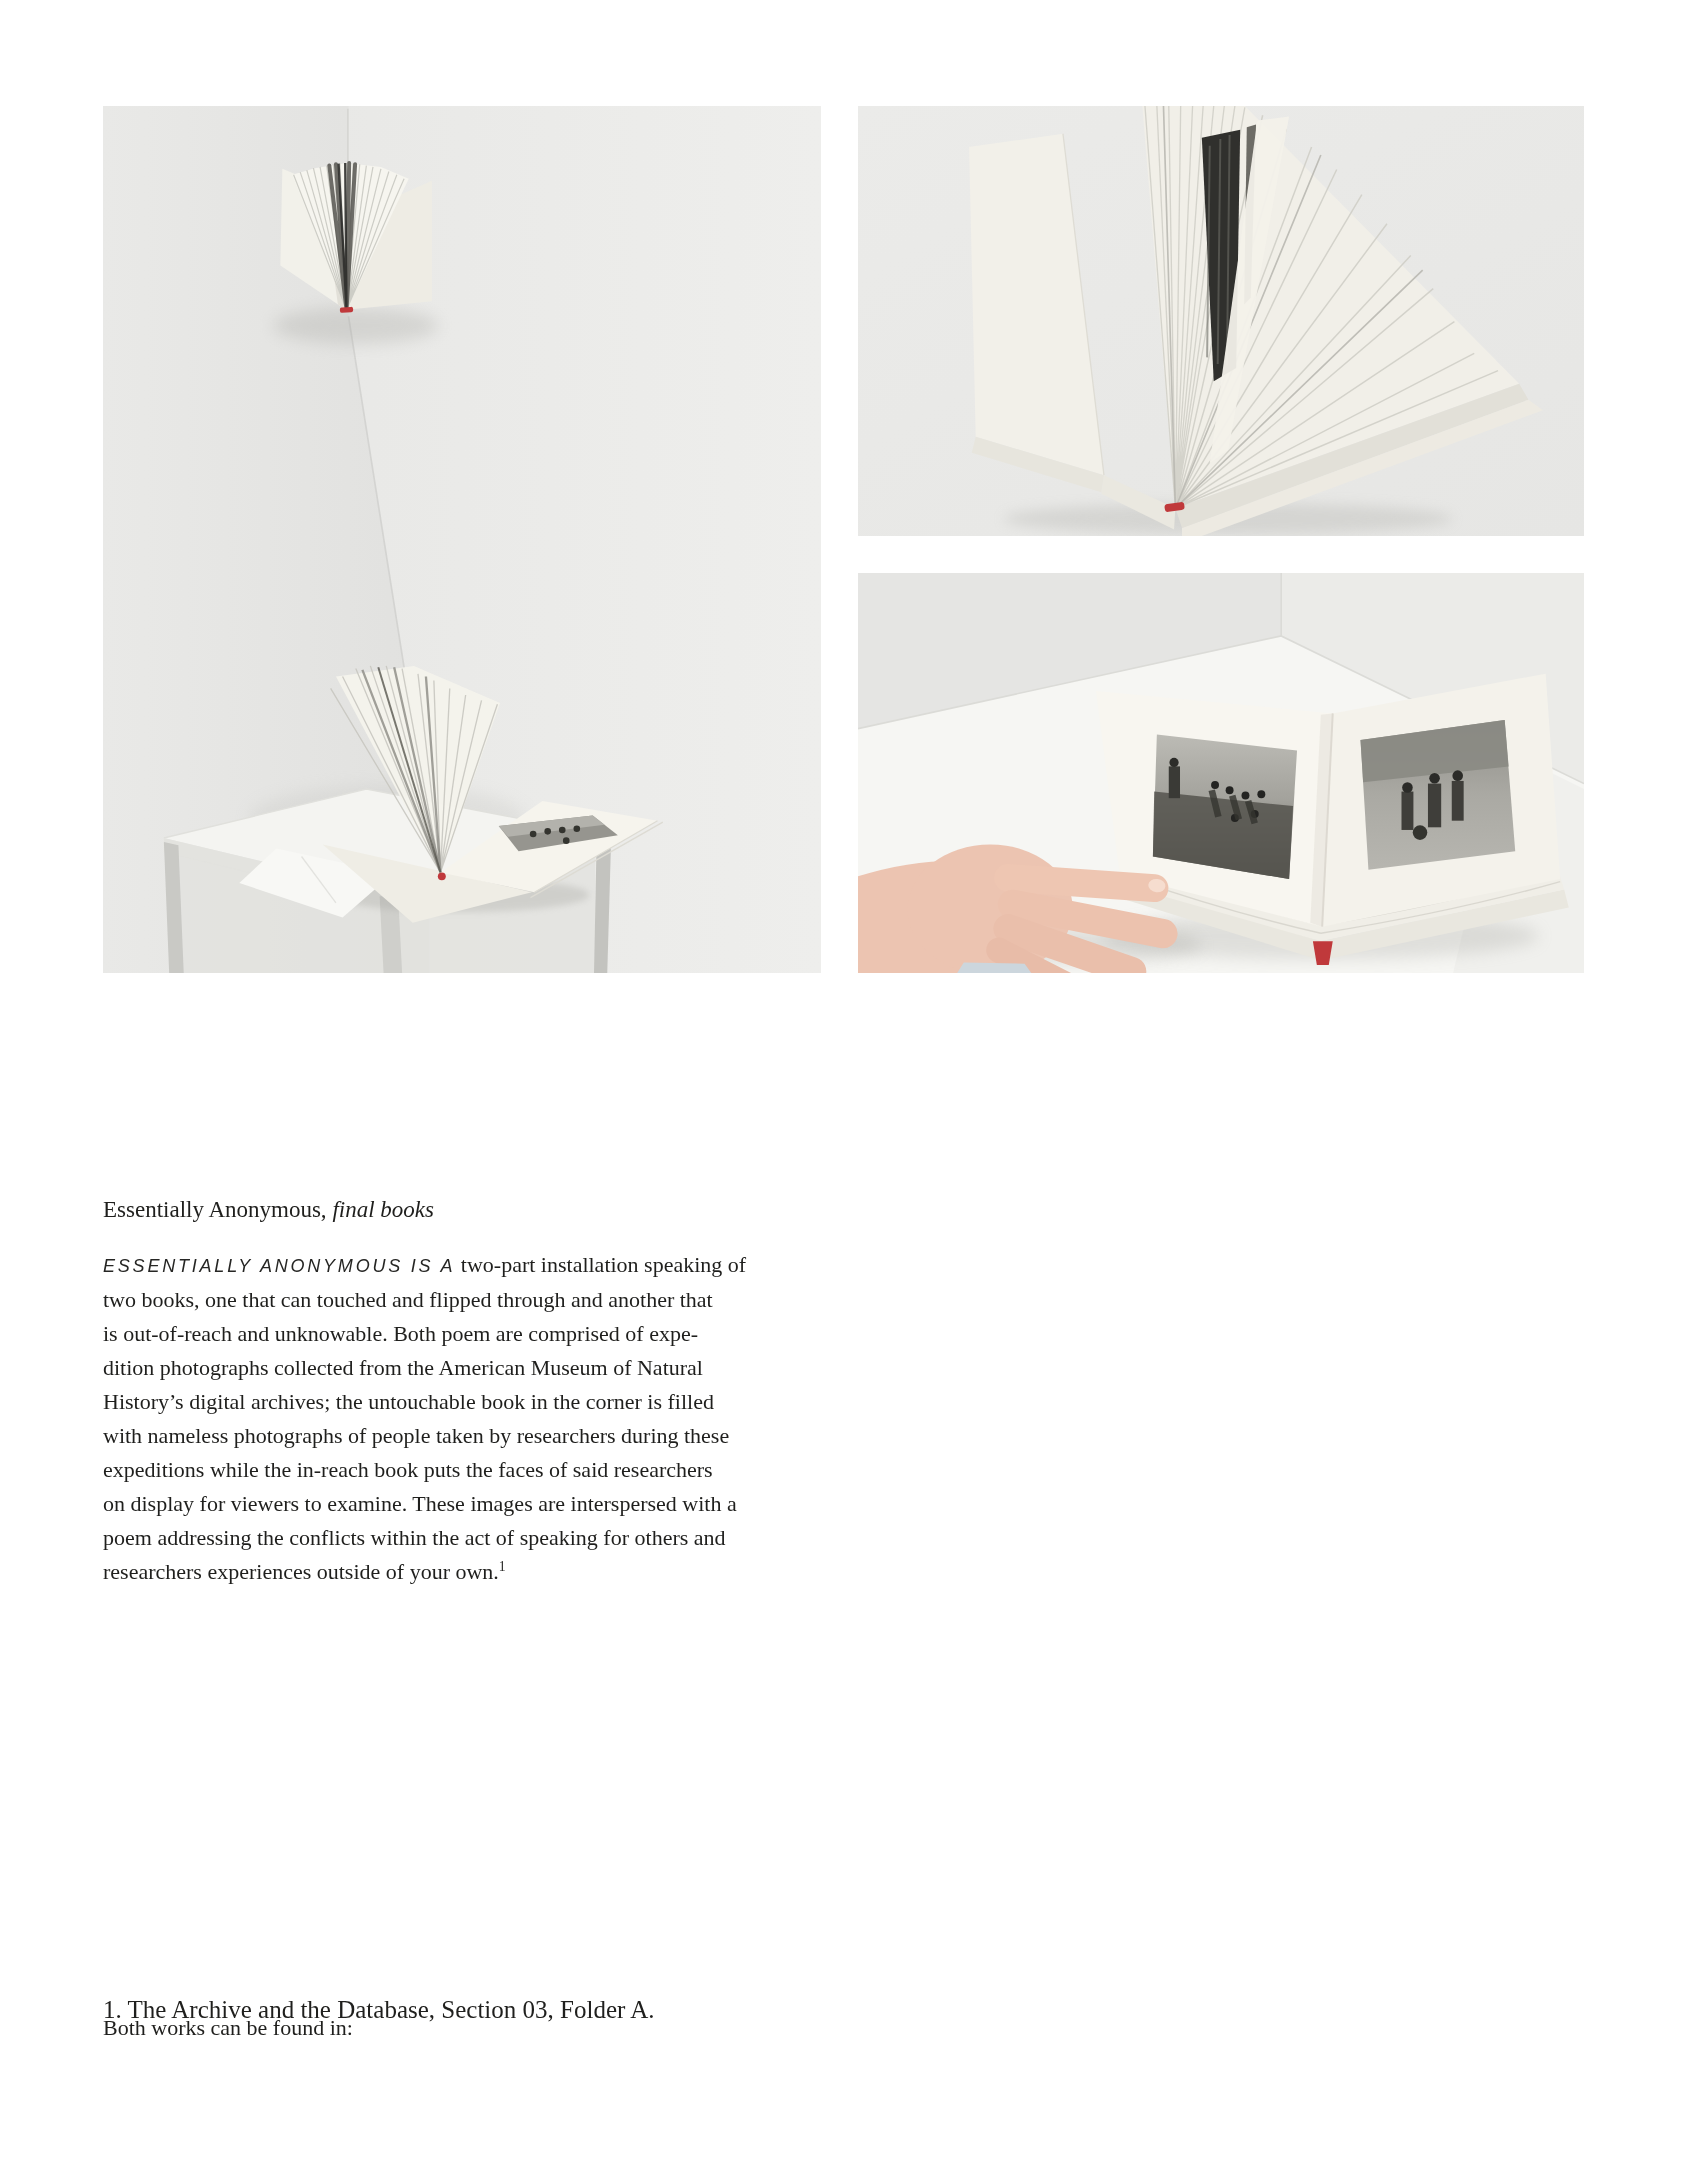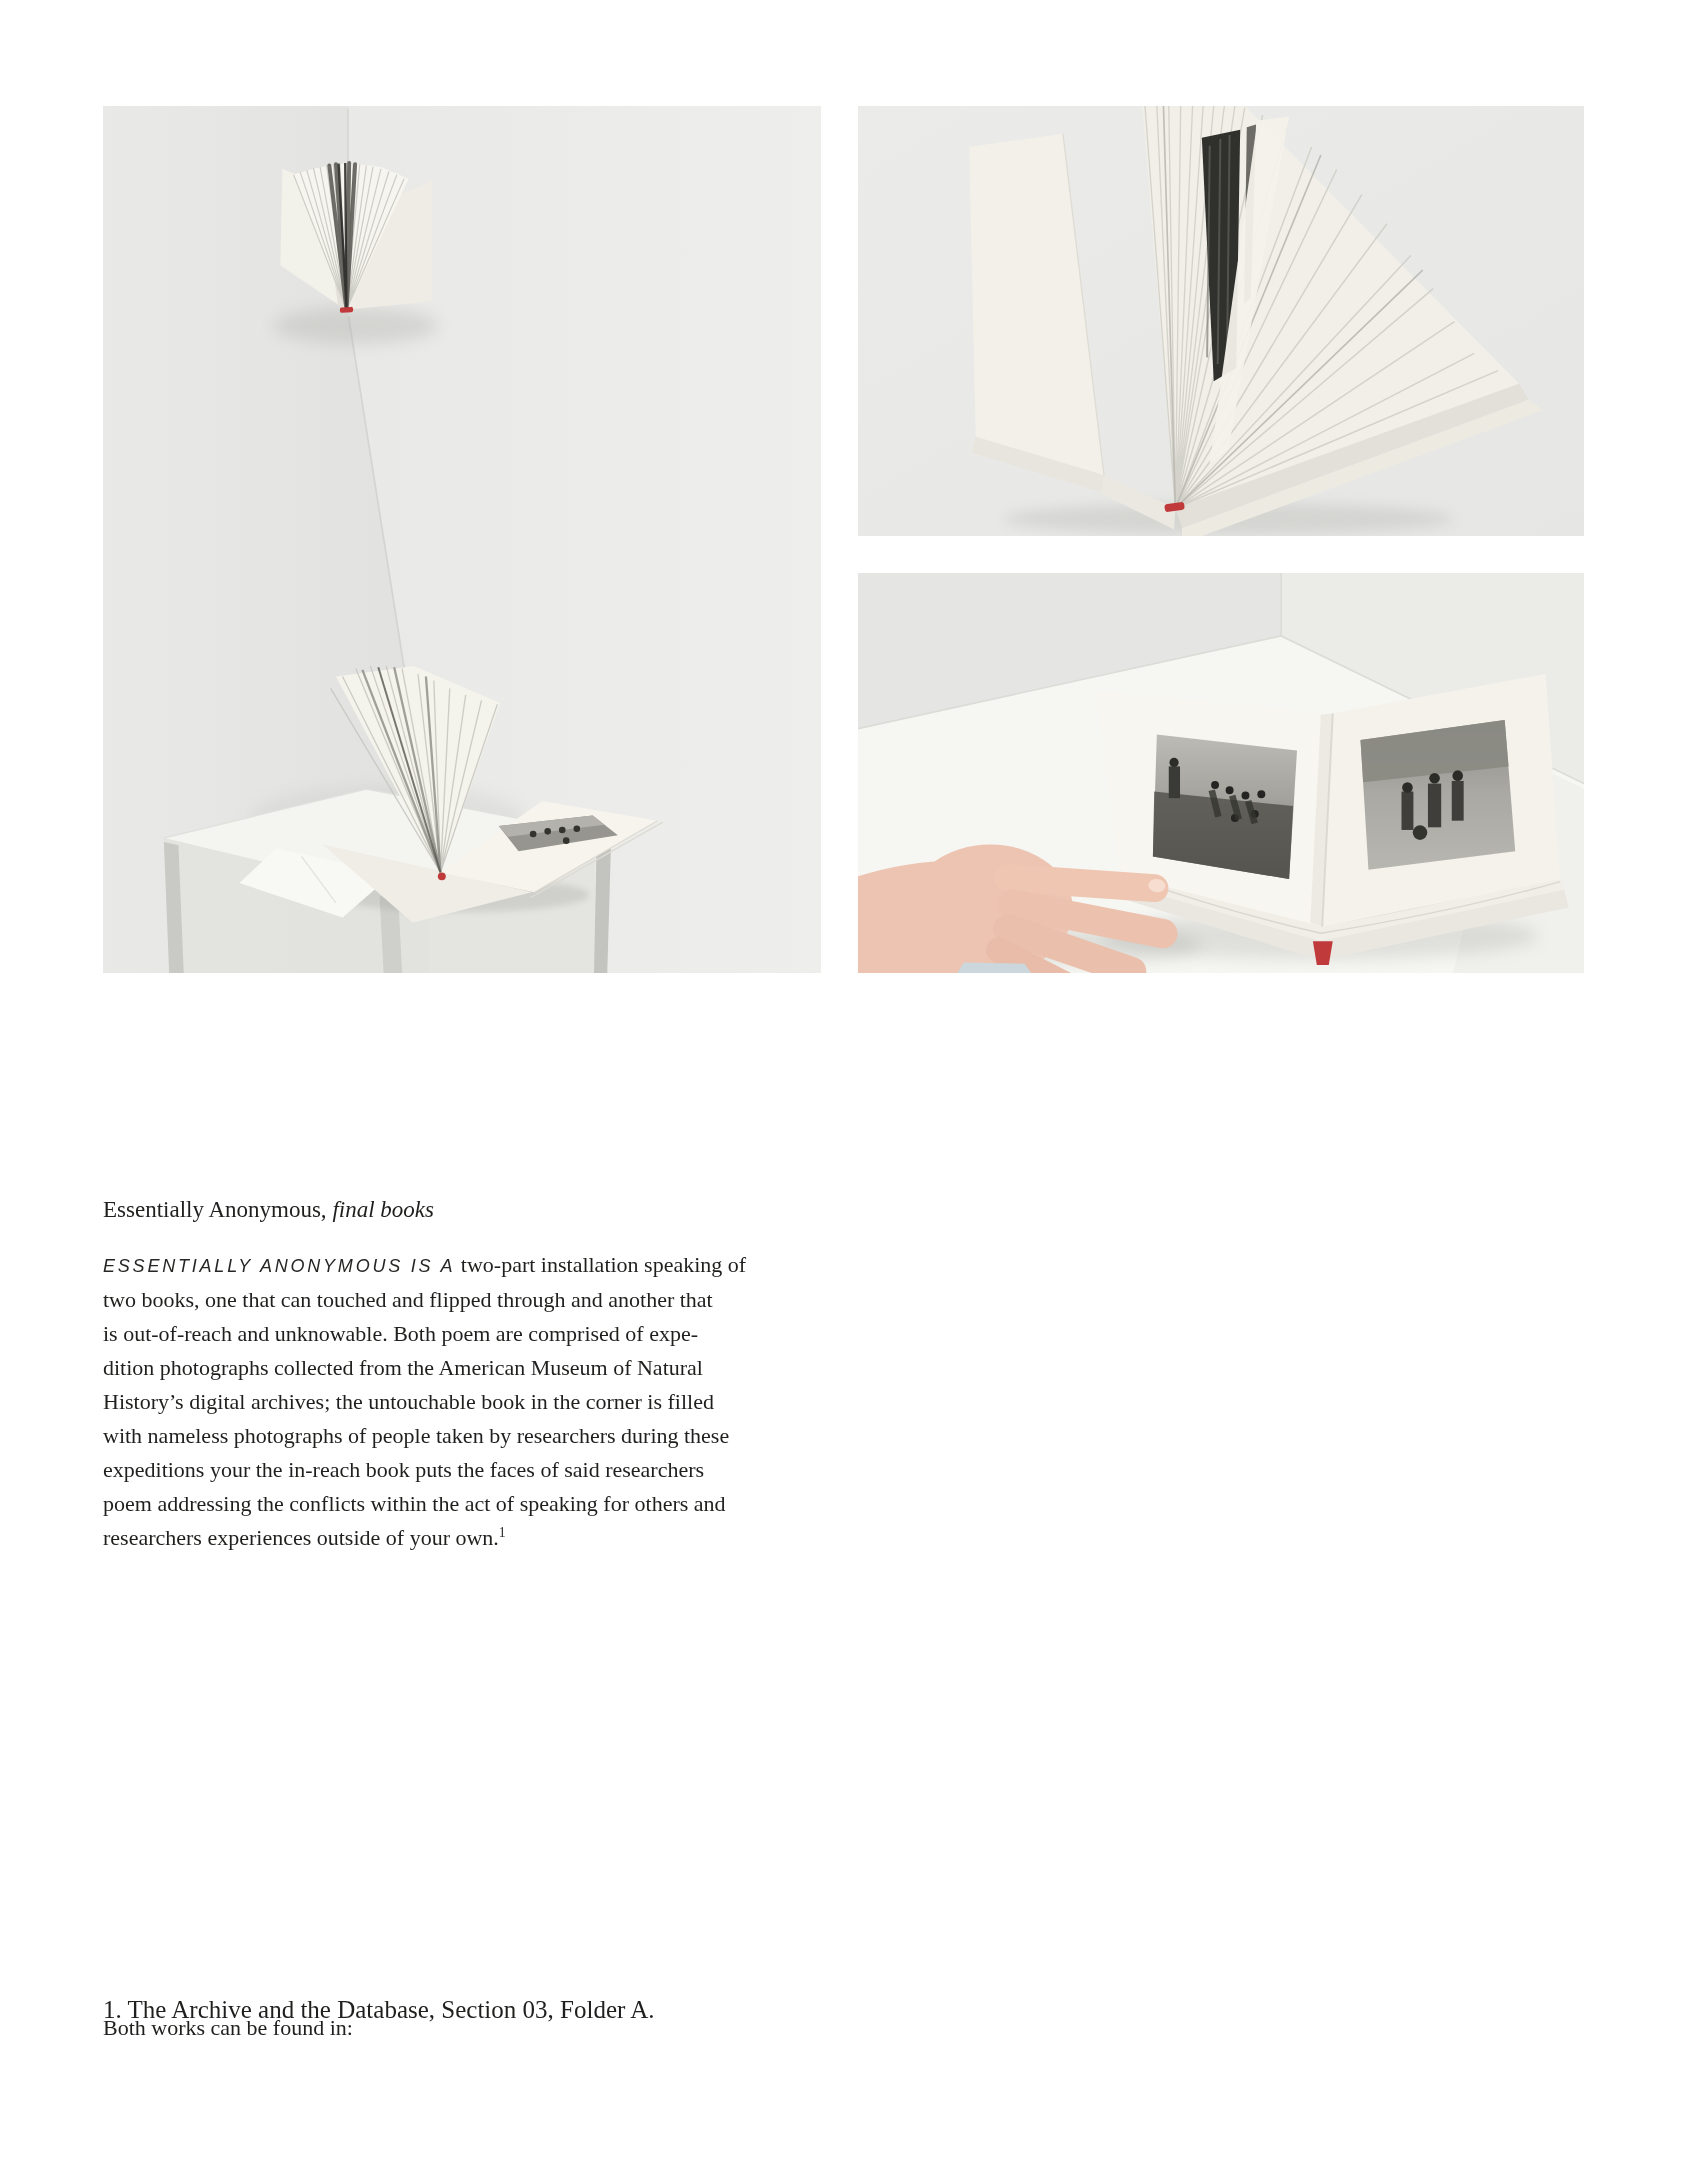--- a/index.html
+++ b/index.html
@@ -221,21 +221,22 @@
   <div class="description" data-name="work-description">
     <div class="line" data-name="paragraph-line">
       <span class="lead-in" data-name="lead-in-small-caps">ESSENTIALLY ANONYMOUS IS A</span><span data-name="paragraph-text"> two-part installation speaking of</span>
     </div>
     <div data-name="paragraph-lines">
         <div data-name="paragraph-line" class="line">two books, one that can touched and flipped through and another that</div>
         <div data-name="paragraph-line" class="line">is out-of-reach and unknowable. Both poem are comprised of expe-</div>
         <div data-name="paragraph-line" class="line">dition photographs collected from the American Museum of Natural</div>
         <div data-name="paragraph-line" class="line">History’s digital archives; the untouchable book in the corner is filled</div>
         <div data-name="paragraph-line" class="line">with nameless photographs of people taken by researchers during these</div>
-        <div data-name="paragraph-line" class="line">expeditions your the in-reach book puts the faces of said researchers</div>
+        <div data-name="paragraph-line" class="line">expeditions while the in-reach book puts the faces of said researchers</div>
+        <div data-name="paragraph-line" class="line">on display for viewers to examine. These images are interspersed with a</div>
         <div data-name="paragraph-line" class="line">poem addressing the conflicts within the act of speaking for others and</div>
       </div>
     <div class="line" data-name="paragraph-line">
       <span data-name="paragraph-text">researchers experiences outside of your own.</span><sup data-name="footnote-marker">1</sup>
     </div>
   </div>
 
   <div class="footnote-intro" data-name="footnote-intro">Both works can be found in:</div>
   <div class="footnote-list" data-name="footnote-list">
       <div data-name="footnote-item">1. The Archive and the Database, Section 03, Folder A.</div>

